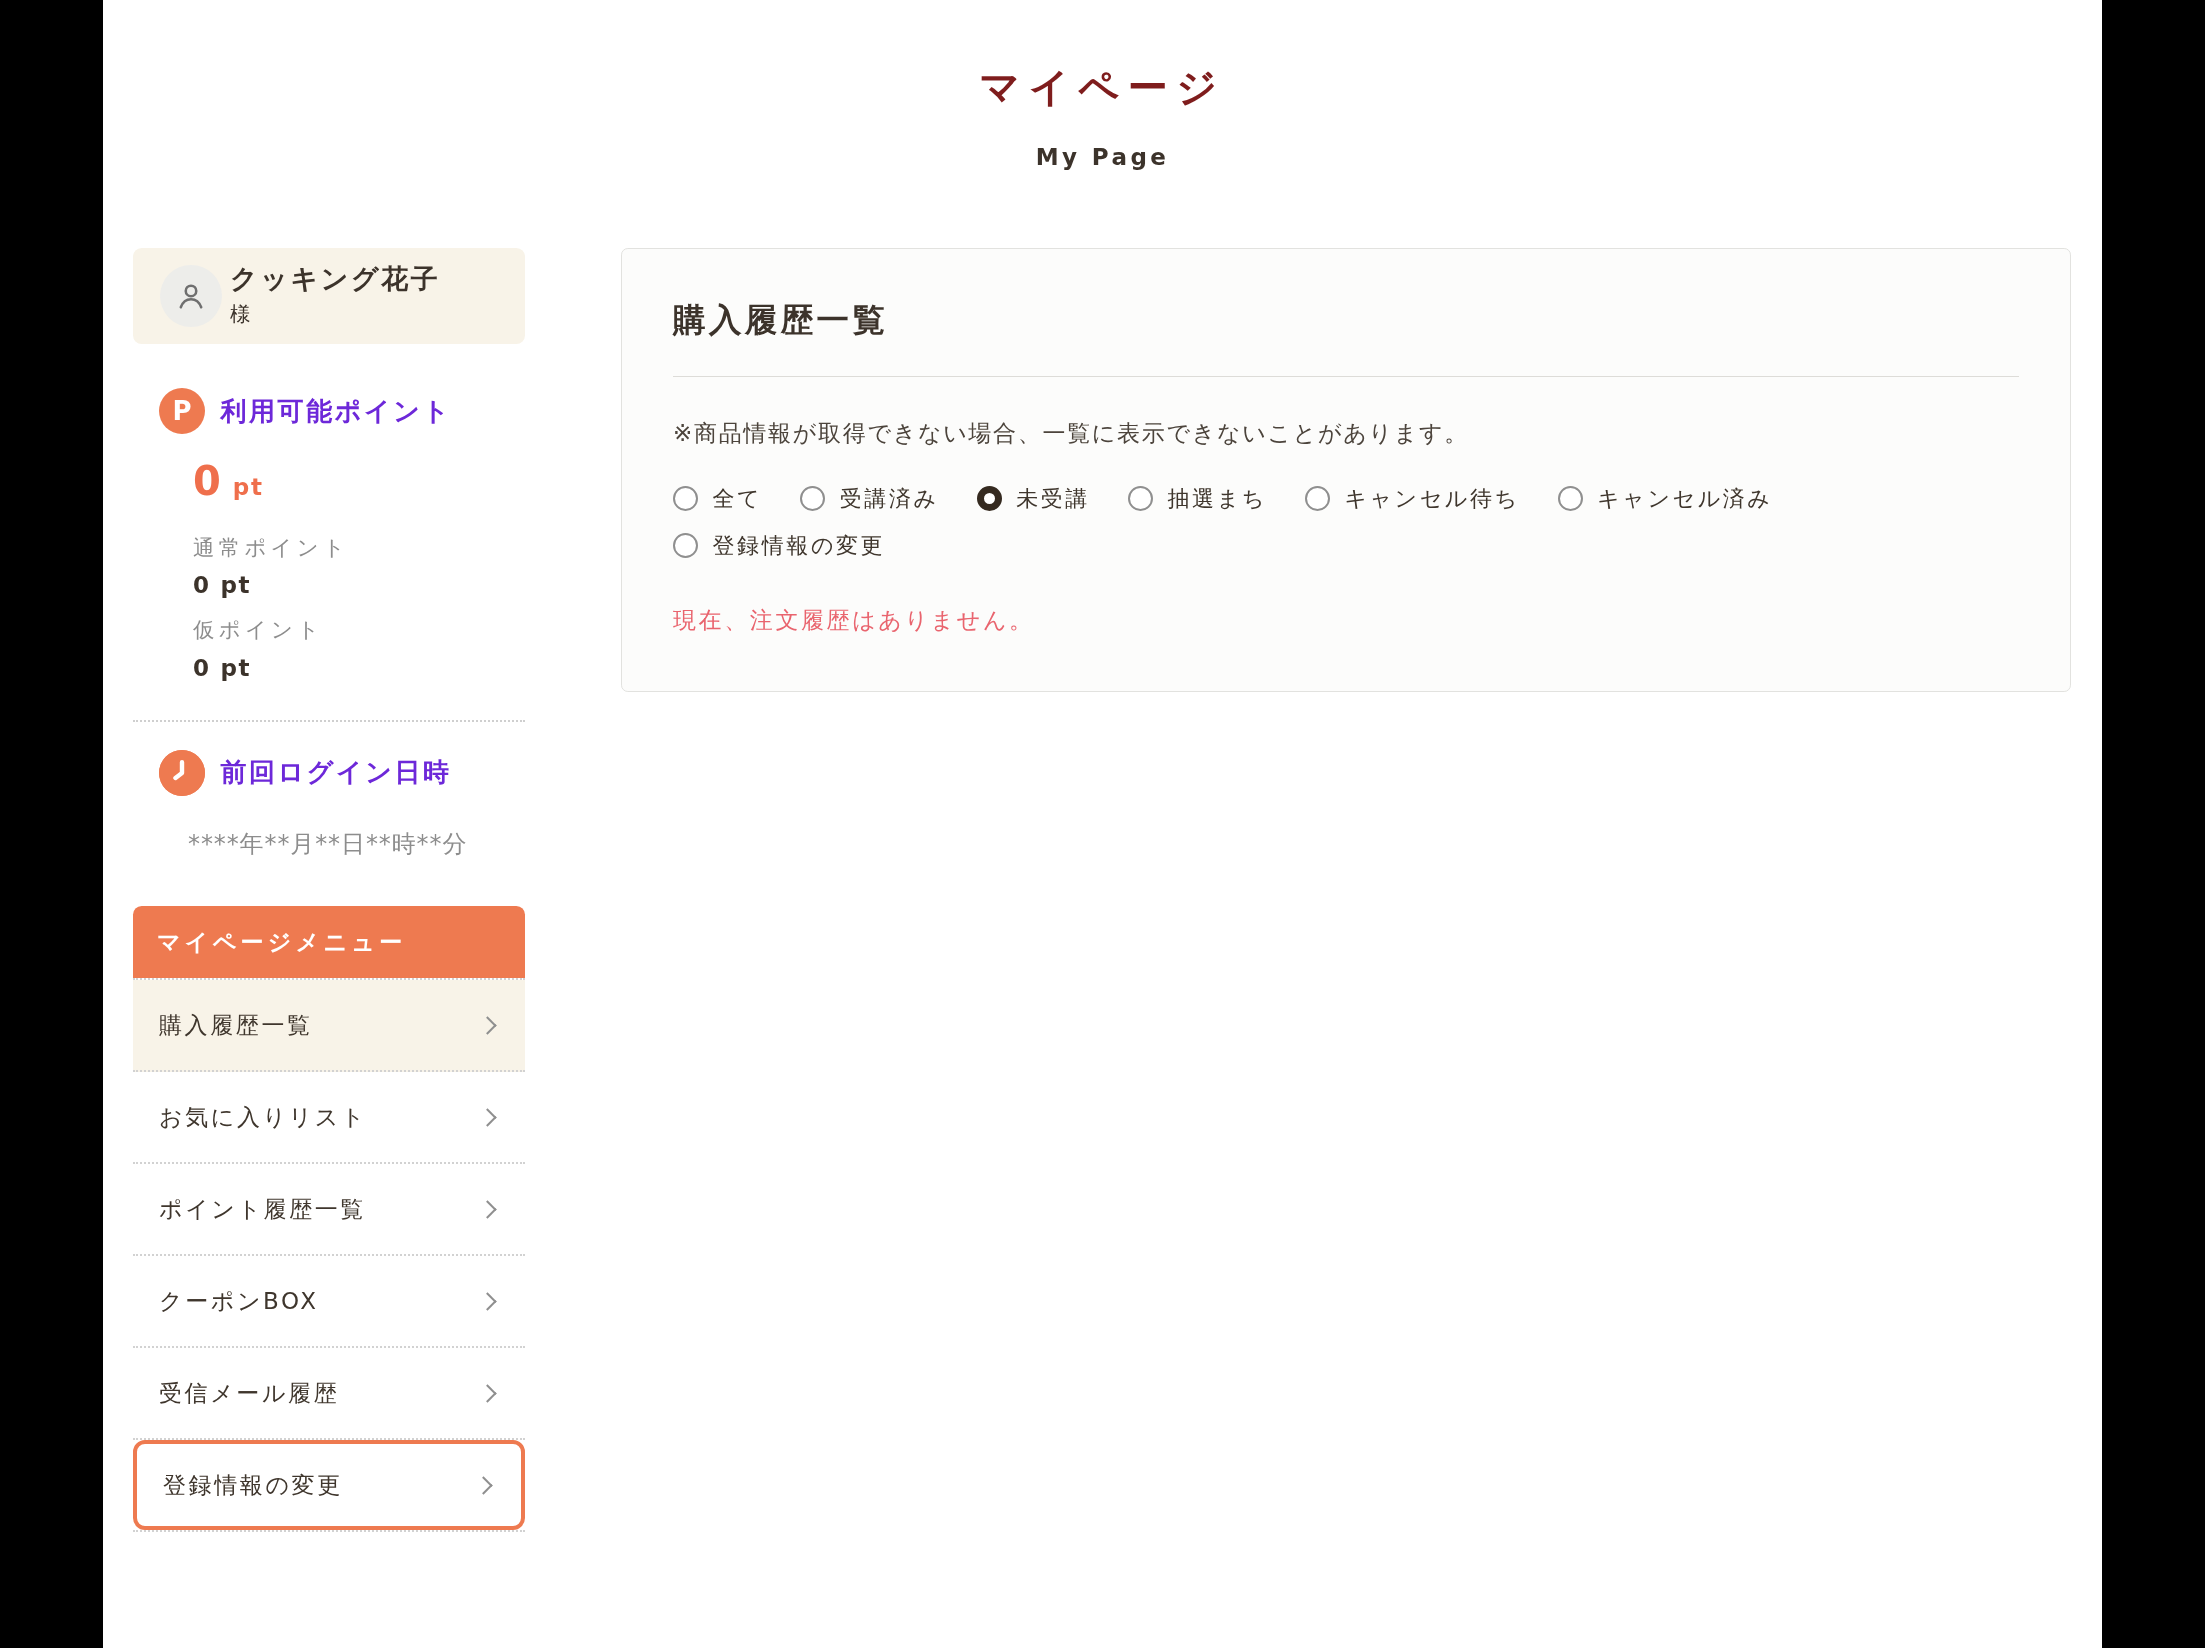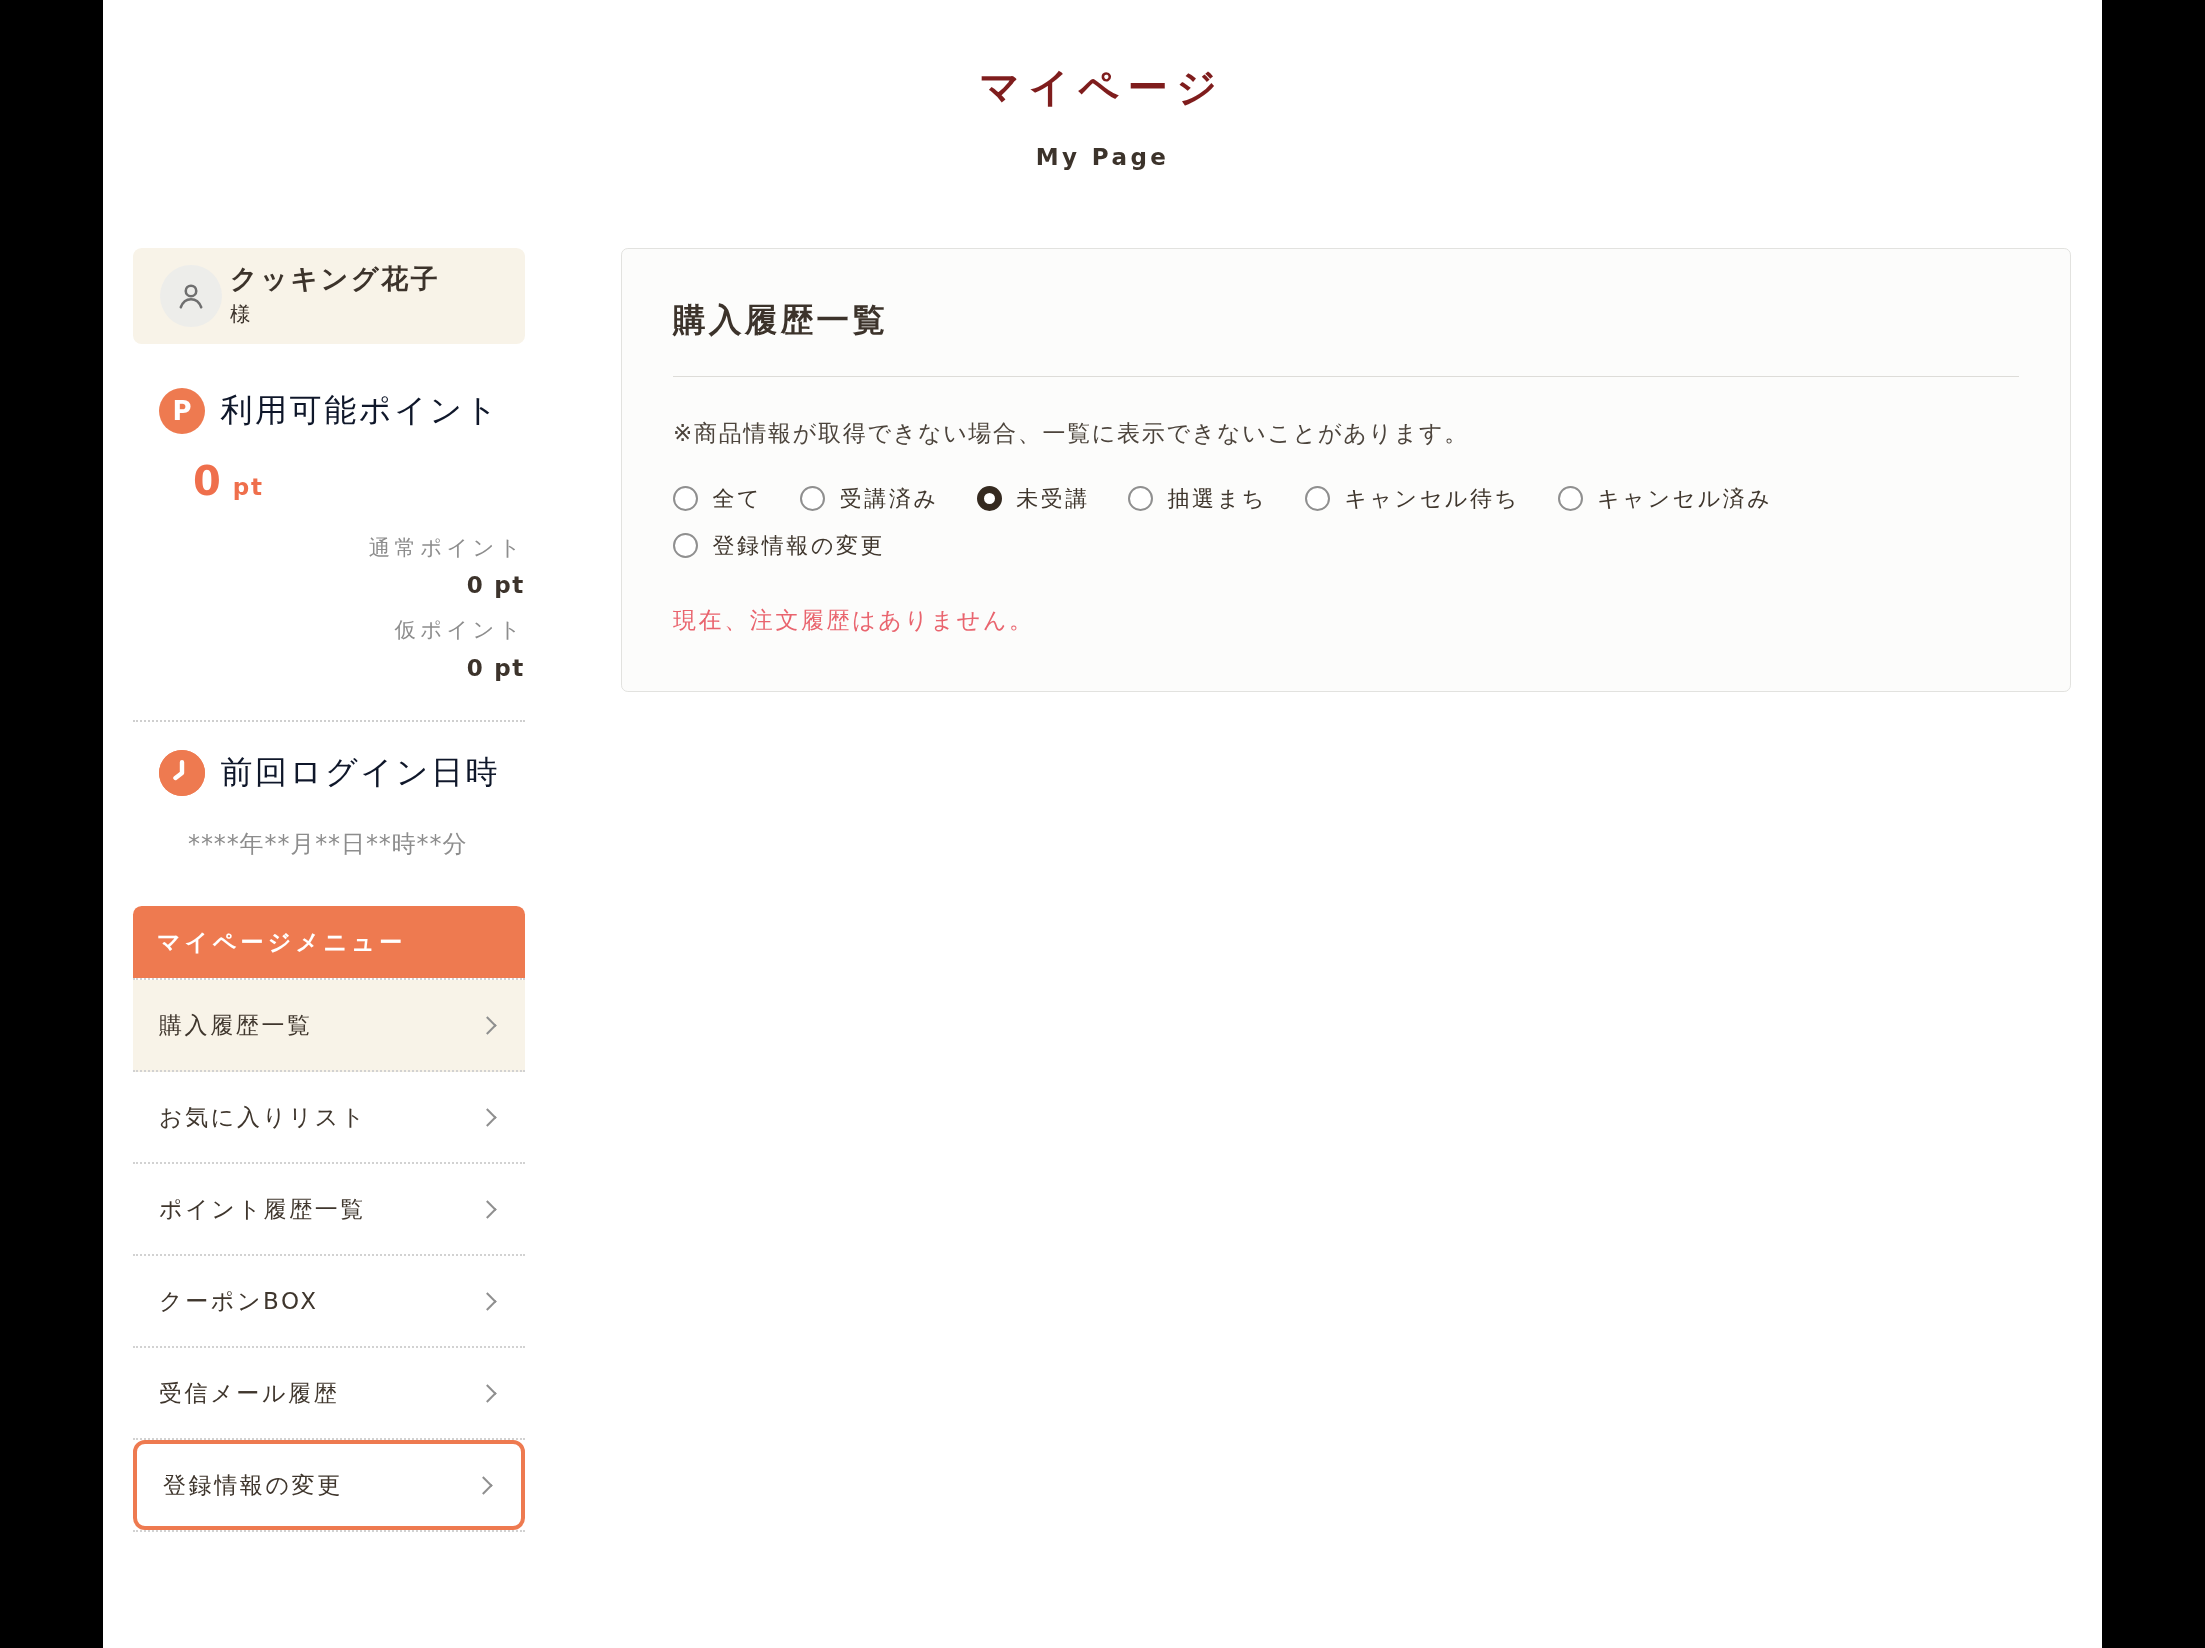--- a/index.html
+++ b/index.html
@@ -43,26 +43,26 @@
   .user-name { font-size: 27px; font-weight: bold; color: #3c332b; letter-spacing: 2.6px; line-height: 1.1; }
   .honorific { font-size: 20.5px; color: #3c332b; margin-top: 6.8px; }
 
   
   .section-heading { display: flex; align-items: center; gap: 15.4px; padding-left: 26px; }
   .badge {
     width: 46px; height: 46px; border-radius: 50%; flex: none;
     background: #ee7a50; color: #fff; font-size: 26px; font-weight: bold;
     display: flex; align-items: center; justify-content: center;
   }
-  .section-heading h3 { font-size: 32px; font-weight: normal; color: #0f172a; letter-spacing: 2.6px; }
+  .section-heading h3 { font-size: 26px; font-weight: bold; color: #6d28d9; letter-spacing: 2.6px; }
   .section-points { margin-top: 44px; }
   .points-total { margin: 24px 0 0 60px; color: #ef6f4c; }
   .points-total .num { font-size: 40px; font-weight: bold; }
   .points-total .unit { font-size: 23px; font-weight: bold; margin-left: 12px; letter-spacing: 1.7px; }
-  .points-breakdown { margin: 29px 0 0 60px; text-align: right; }
+  .points-breakdown { margin: 29px 0 0 60px; }
   .pb-label { font-size: 21.4px; color: #8d8d8d; letter-spacing: 4.3px; margin-top: 17px; }
   .pb-value { font-size: 23px; font-weight: bold; color: #3c332b; letter-spacing: 1.7px; margin-top: 10.3px; }
   .dotted-divider { border: none; border-top: 2.6px dotted #cfcfcf; margin-top: 39px; }
   .section-login { margin-top: 28px; }
   .login-date { margin: 32.5px 0 0 55px; font-size: 24px; color: #8d8d8d; letter-spacing: 0.9px; }
 
   
   .menu { margin-top: 46px; }
   .menu-header {
     height: 72px; background: #ee7a50; border-radius: 8.6px 8.6px 0 0;

